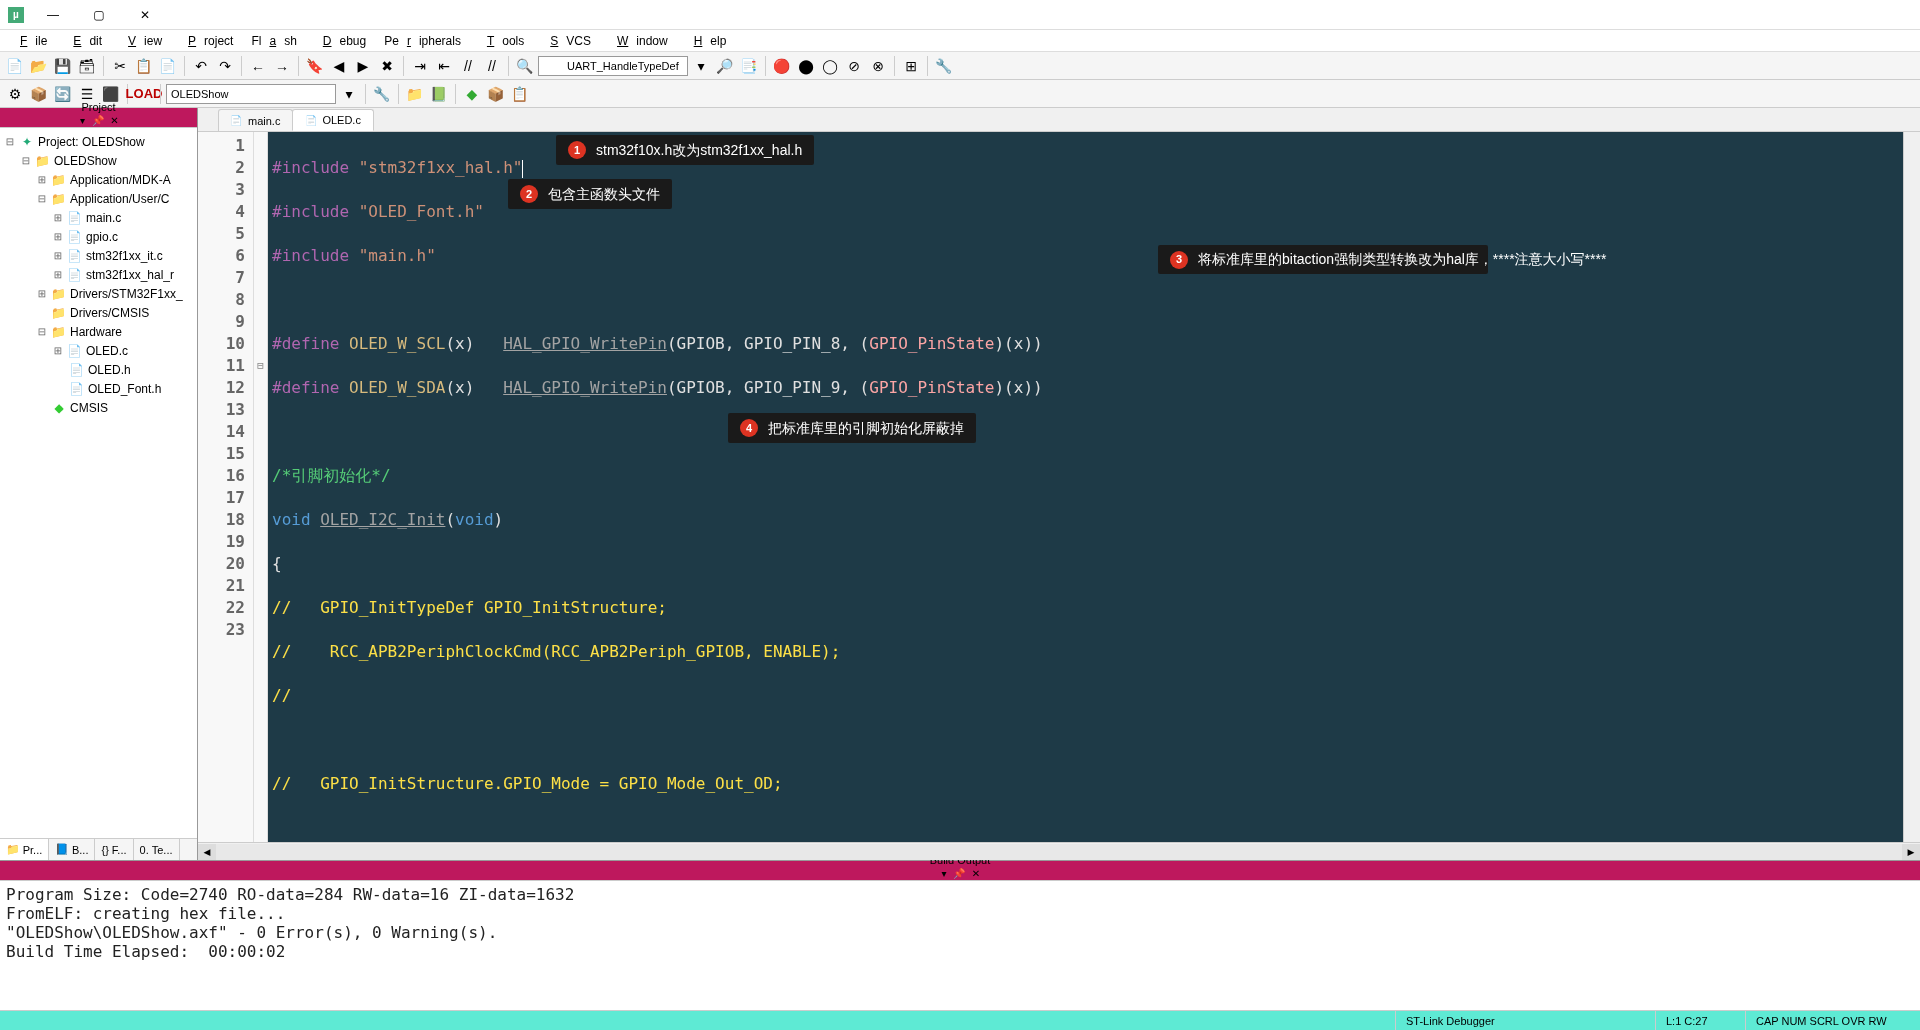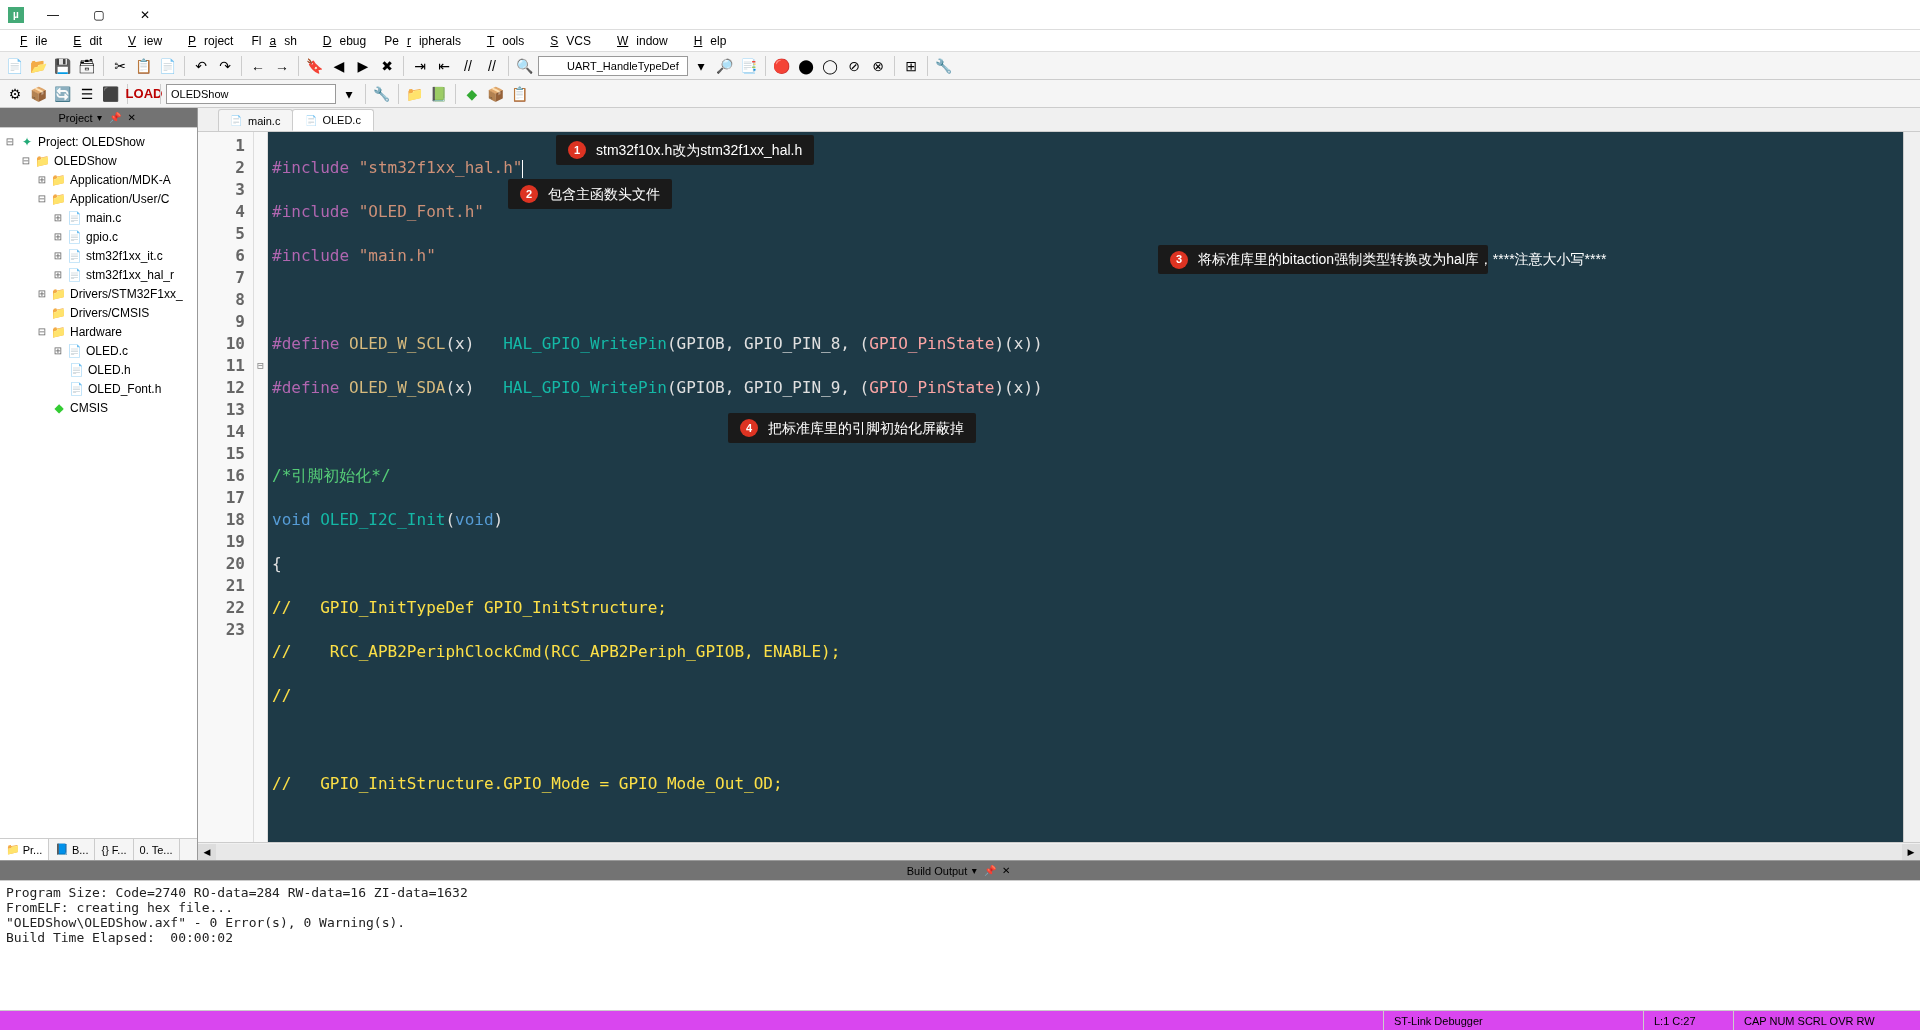--- a/index.html
+++ b/index.html
@@ -10,21 +10,21 @@
 .win-btn { width: 46px; height: 30px; display: flex; align-items: center; justify-content: center; cursor: pointer; font-size: 12px;}
 .menubar { height: 22px; background: #fff; display: flex; align-items: center; padding: 0 4px; gap: 2px; border-bottom: 1px solid #ddd;}
 .menubar span { padding: 2px 8px; cursor: pointer; }
 .ul { text-decoration: underline; }
 .toolbar { height: 28px; background: #f5f5f5; border-bottom: 1px solid #ccc; display: flex; align-items: center; padding: 0 4px; gap: 2px; }
 .toolbar .btn { width: 22px; height: 22px; display: flex; align-items: center; justify-content: center; cursor: pointer; border: 1px solid transparent; font-size:14px;}
 .toolbar .sep { width: 1px; height: 20px; background: #ccc; margin: 0 3px; }
 .toolbar input.combo { height: 20px; font-size: 11px; border: 1px solid #999; padding: 0 4px; }
 .main-area { display: flex; height: calc(100% - 30px - 22px - 28px - 28px - 20px - 150px); }
 .project-panel { width: 198px; background: #fff; border-right: 1px solid #999; display: flex; flex-direction: column; }
-.panel-header { height: 20px; background: #737373; border-bottom: 1px solid #ccc; display: flex; align-items: center; padding: 0 6px; font-size: 11px; justify-content: center; }
+.panel-header { height: 20px; background: #be185d; border-bottom: 1px solid #ccc; display: flex; align-items: center; padding: 0 6px; font-size: 11px; justify-content: flex-end; flex-direction: column; }
 .panel-header .ctrls { display: flex; gap: 2px; }
 .panel-header .ctrls span { width: 14px; height: 14px; display:flex;align-items:center;justify-content:center;cursor:pointer;font-size:10px;}
 .tree { flex: 1; overflow: auto; font-size: 12px; padding: 4px 0; user-select: none; }
 .tree-row { display: flex; align-items: center; height: 19px; padding-left: 4px; cursor: pointer; white-space: nowrap;}
 .tree-indent { display: inline-block; }
 .tree-exp { width: 12px; text-align: center; font-size: 10px; color: #666; }
 .tree-ico { width: 16px; height: 16px; margin: 0 3px; display:flex;align-items:center;justify-content:center;font-size:12px;}
 .ico-folder { color:#e8a33d; }
 .ico-file { color:#888; }
 .ico-proj { color:#2a7; }
@@ -39,37 +39,37 @@
 .etab { height: 22px; padding: 0 12px; border: 1px solid #ccc; border-bottom: none; background: #f5f5f5; display: flex; align-items: center; gap: 5px; font-size: 11px; cursor:pointer; border-radius: 3px 3px 0 0; margin-right:-1px;}
 .etab.active { background: #fff; border-bottom: 1px solid #fff; position:relative; z-index:1;}
 .etab .fico { width:12px; height:12px; display:flex;align-items:center;justify-content:center;font-size:10px;}
 .code-wrap { flex: 1; display: flex; background: #1e3a47; overflow: hidden; position: relative;}
 .gutter { width: 56px; background: #f8f8f8; border-right: 1px solid #ddd; text-align: right; padding: 3px 8px 3px 0; color: #666; font-family: Consolas, monospace; font-size: 16px; line-height: 22px; font-weight: bold;}
 .fold-col { width: 14px; background:#f8f8f8; border-right:1px solid #ddd; padding-top:3px; font-family:Consolas,monospace; font-size:11px; line-height:22px; color:#888; text-align:center;}
 .code { flex: 1; background: #1e3a47; color: #9aa; font-family: Consolas, monospace; font-size: 16px; line-height: 22px; padding: 3px 0 3px 4px; position:relative; white-space: pre;}
 .code-line { height: 22px; } 
 .kw2 { color: #569cd6; } 
 .str { color: #ce9178; }
-.fn { color: #14b8a6; }
+.fn { color: #a3a3a3; text-decoration: underline; }
 .ty { color: #fca5a5; }
 .cm { color: #5c7; } 
 .cm2 { color: #fde047; }
 .mac { color: #d7ba7d; }
 .pp { color: #b066b0;}
 .par { color:#e0e0e0;}
 .annot { position: absolute; background: #1a1a1a; color: #fff; font-family: "Microsoft YaHei", sans-serif; font-size: 14px; padding: 4px 12px; display: flex; align-items: center; gap: 10px; border-radius: 2px; z-index:5;}
 .badge { width: 18px; height: 18px; border-radius: 50%; background: #d32; color: #fff; display: flex; align-items: center; justify-content: center; font-size: 11px; font-weight: bold;}
 .annot.a3 { max-width: 330px; line-height:1.5;}
 .annot.a3 .badge {flex-shrink:0;}
 .hscroll { height: 18px; background:#f0f0f0; border-top:1px solid #ccc; display:flex; align-items:center;}
 .hscroll .track {flex:1; height:16px; background:#e8e8e8; position:relative;}
 .hscroll .arrow {width:18px; height:16px; background:#ddd; display:flex;align-items:center;justify-content:center;font-size:9px;cursor:pointer;}
 .output-panel { height: 150px; background: #fff; border-top: 1px solid #999; display:flex; flex-direction:column;}
-.output-body { flex:1; padding: 4px 6px; font-family: Consolas, monospace; font-size: 13px; color: #222; overflow:auto; white-space:pre;}
-.statusbar { height: 20px; background: #d946ef; border-top: 1px solid #ccc; display: flex; align-items: center; font-size: 11px; padding: 0 16px;}
+.output-body { flex:1; padding: 4px 6px; font-family: Consolas, monospace; font-size: 16px; color: #222; overflow:auto; white-space:pre;}
+.statusbar { height: 20px; background: #5eead4; border-top: 1px solid #ccc; display: flex; align-items: center; font-size: 11px; padding: 0 4px;}
 .statusbar .cell { padding: 0 10px; border-right: 1px solid #ccc; height:100%; display:flex;align-items:center;}
 .statusbar .flex { flex: 1; }
 .vscroll { width:17px; background:#f0f0f0; border-left:1px solid #ccc;}
 .cursor-blink { display:inline-block; width:1px; height:18px; background:#fff; vertical-align:middle;}
 </style>
 </head>
 <body>
 
 <div class="titlebar">
   <div class="app-icon">µ</div>

